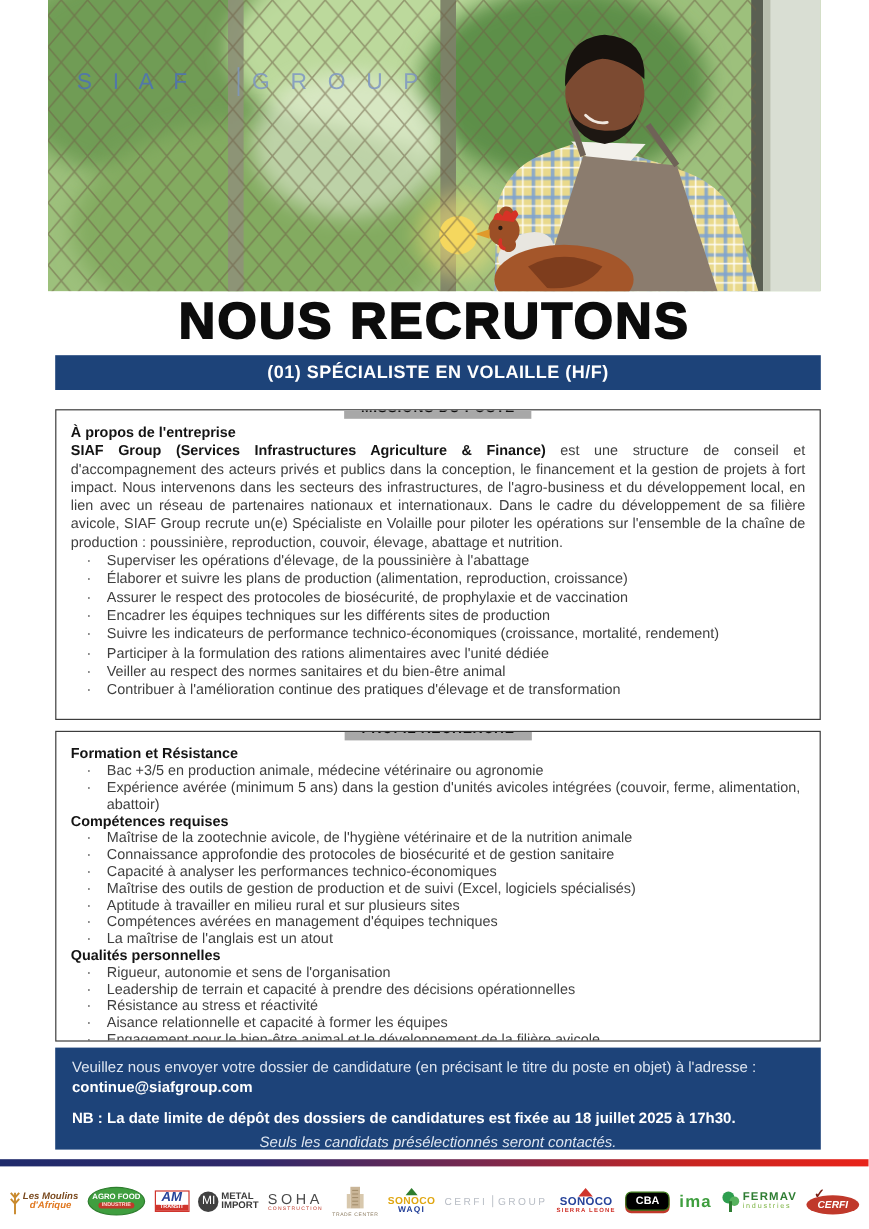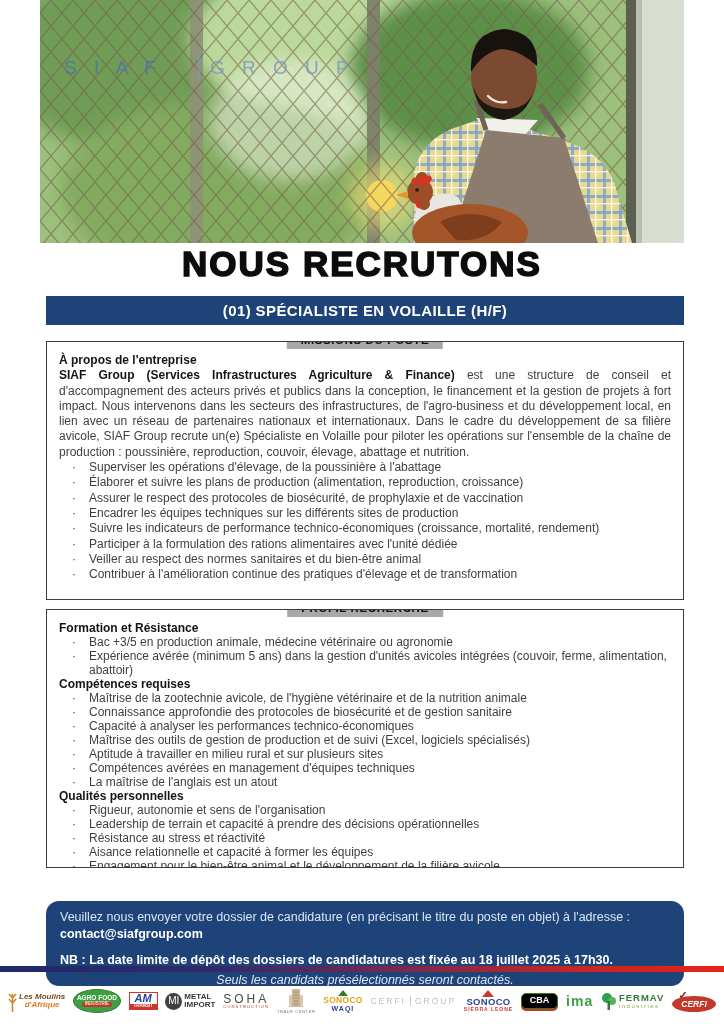--- a/index.html
+++ b/index.html
@@ -5,21 +5,21 @@
   html,body{margin:0;padding:0;background:#ffffff;}
   .page{position:relative;width:724px;height:1024px;background:#ffffff;overflow:hidden;
         font-family:"Liberation Sans",sans-serif;color:#3f3f3f;}
 
   
   .photo{position:absolute;left:40px;top:0;width:644px;height:243px;overflow:hidden;}
   .photo svg{display:block;}
 
   
   .main-title{position:absolute;top:244px;left:0;width:724px;text-align:center;
-    font-size:35px;font-weight:900;letter-spacing:2px;color:#0c0c0c;
+    font-size:42px;font-weight:900;letter-spacing:2px;color:#0c0c0c;
     -webkit-text-stroke:1.6px #0c0c0c;}
 
   
   .banner{position:absolute;top:296px;left:46px;width:638px;height:29px;
     background:#1d4379;color:#ffffff;display:flex;align-items:center;justify-content:center;
     font-weight:700;font-size:15px;letter-spacing:.4px;box-sizing:border-box;}
 
   
   .section-box{position:absolute;left:46px;width:638px;border:1.6px solid #3d3d3d;
     background:#ffffff;box-sizing:border-box;overflow:hidden;}
@@ -36,23 +36,23 @@
   .b-heading{font-weight:700;color:#141414;}
   .intro{text-align:justify;margin:0;}
   .intro b{color:#141414;}
 
   ul.bullets{list-style:none;margin:0;padding:0;}
   li.bullet{display:flex;}
   li.bullet .marker{flex:none;width:30px;text-align:center;color:#3f3f3f;}
   li.bullet .btext{flex:1;}
 
   
-  .apply-box{position:absolute;top:901px;left:46px;width:638px;height:85px;
+  .apply-box{position:absolute;top:873px;left:46px;width:638px;height:85px;
     background:#1d4379;color:#ffffff;box-sizing:border-box;padding:8px 14px;
-    font-size:12.5px;line-height:1.32;border-radius:13px;}
+    font-size:12.5px;line-height:1.32;}
   .apply-line1{color:#dde5f0;}
   .apply-email{font-weight:700;}
   .apply-nb{font-weight:700;margin-top:10px;}
   .apply-note{font-style:italic;text-align:center;margin-top:3px;color:#dde5f0;}
 
   
   .stripe{position:absolute;top:966px;left:0;width:724px;height:6px;
     background:linear-gradient(90deg,#1f2a6b 0%,#31296a 30%,#79294f 55%,#c92521 80%,#e8231a 100%);}
 
   
@@ -295,21 +295,21 @@
           <li class="bullet">
             <span class="marker">·</span>
             <span class="btext">Engagement pour le bien-être animal et le développement de la filière avicole</span>
           </li>
         </ul>
     </div>
   </div>
 
   <div class="apply-box">
     <div class="apply-line1">Veuillez nous envoyer votre dossier de candidature (en précisant le titre du poste en objet) à l'adresse :</div>
-    <div class="apply-email">contact@siafgroup.com</div>
+    <div class="apply-email">continue@siafgroup.com</div>
     <div class="apply-nb">NB : La date limite de dépôt des dossiers de candidatures est fixée au 18 juillet 2025 à 17h30.</div>
     <div class="apply-note">Seuls les candidats présélectionnés seront contactés.</div>
   </div>
 
   <div class="stripe"></div>
 
   <div class="logos">
 
     <div class="logo">
       <div class="logo-row">

